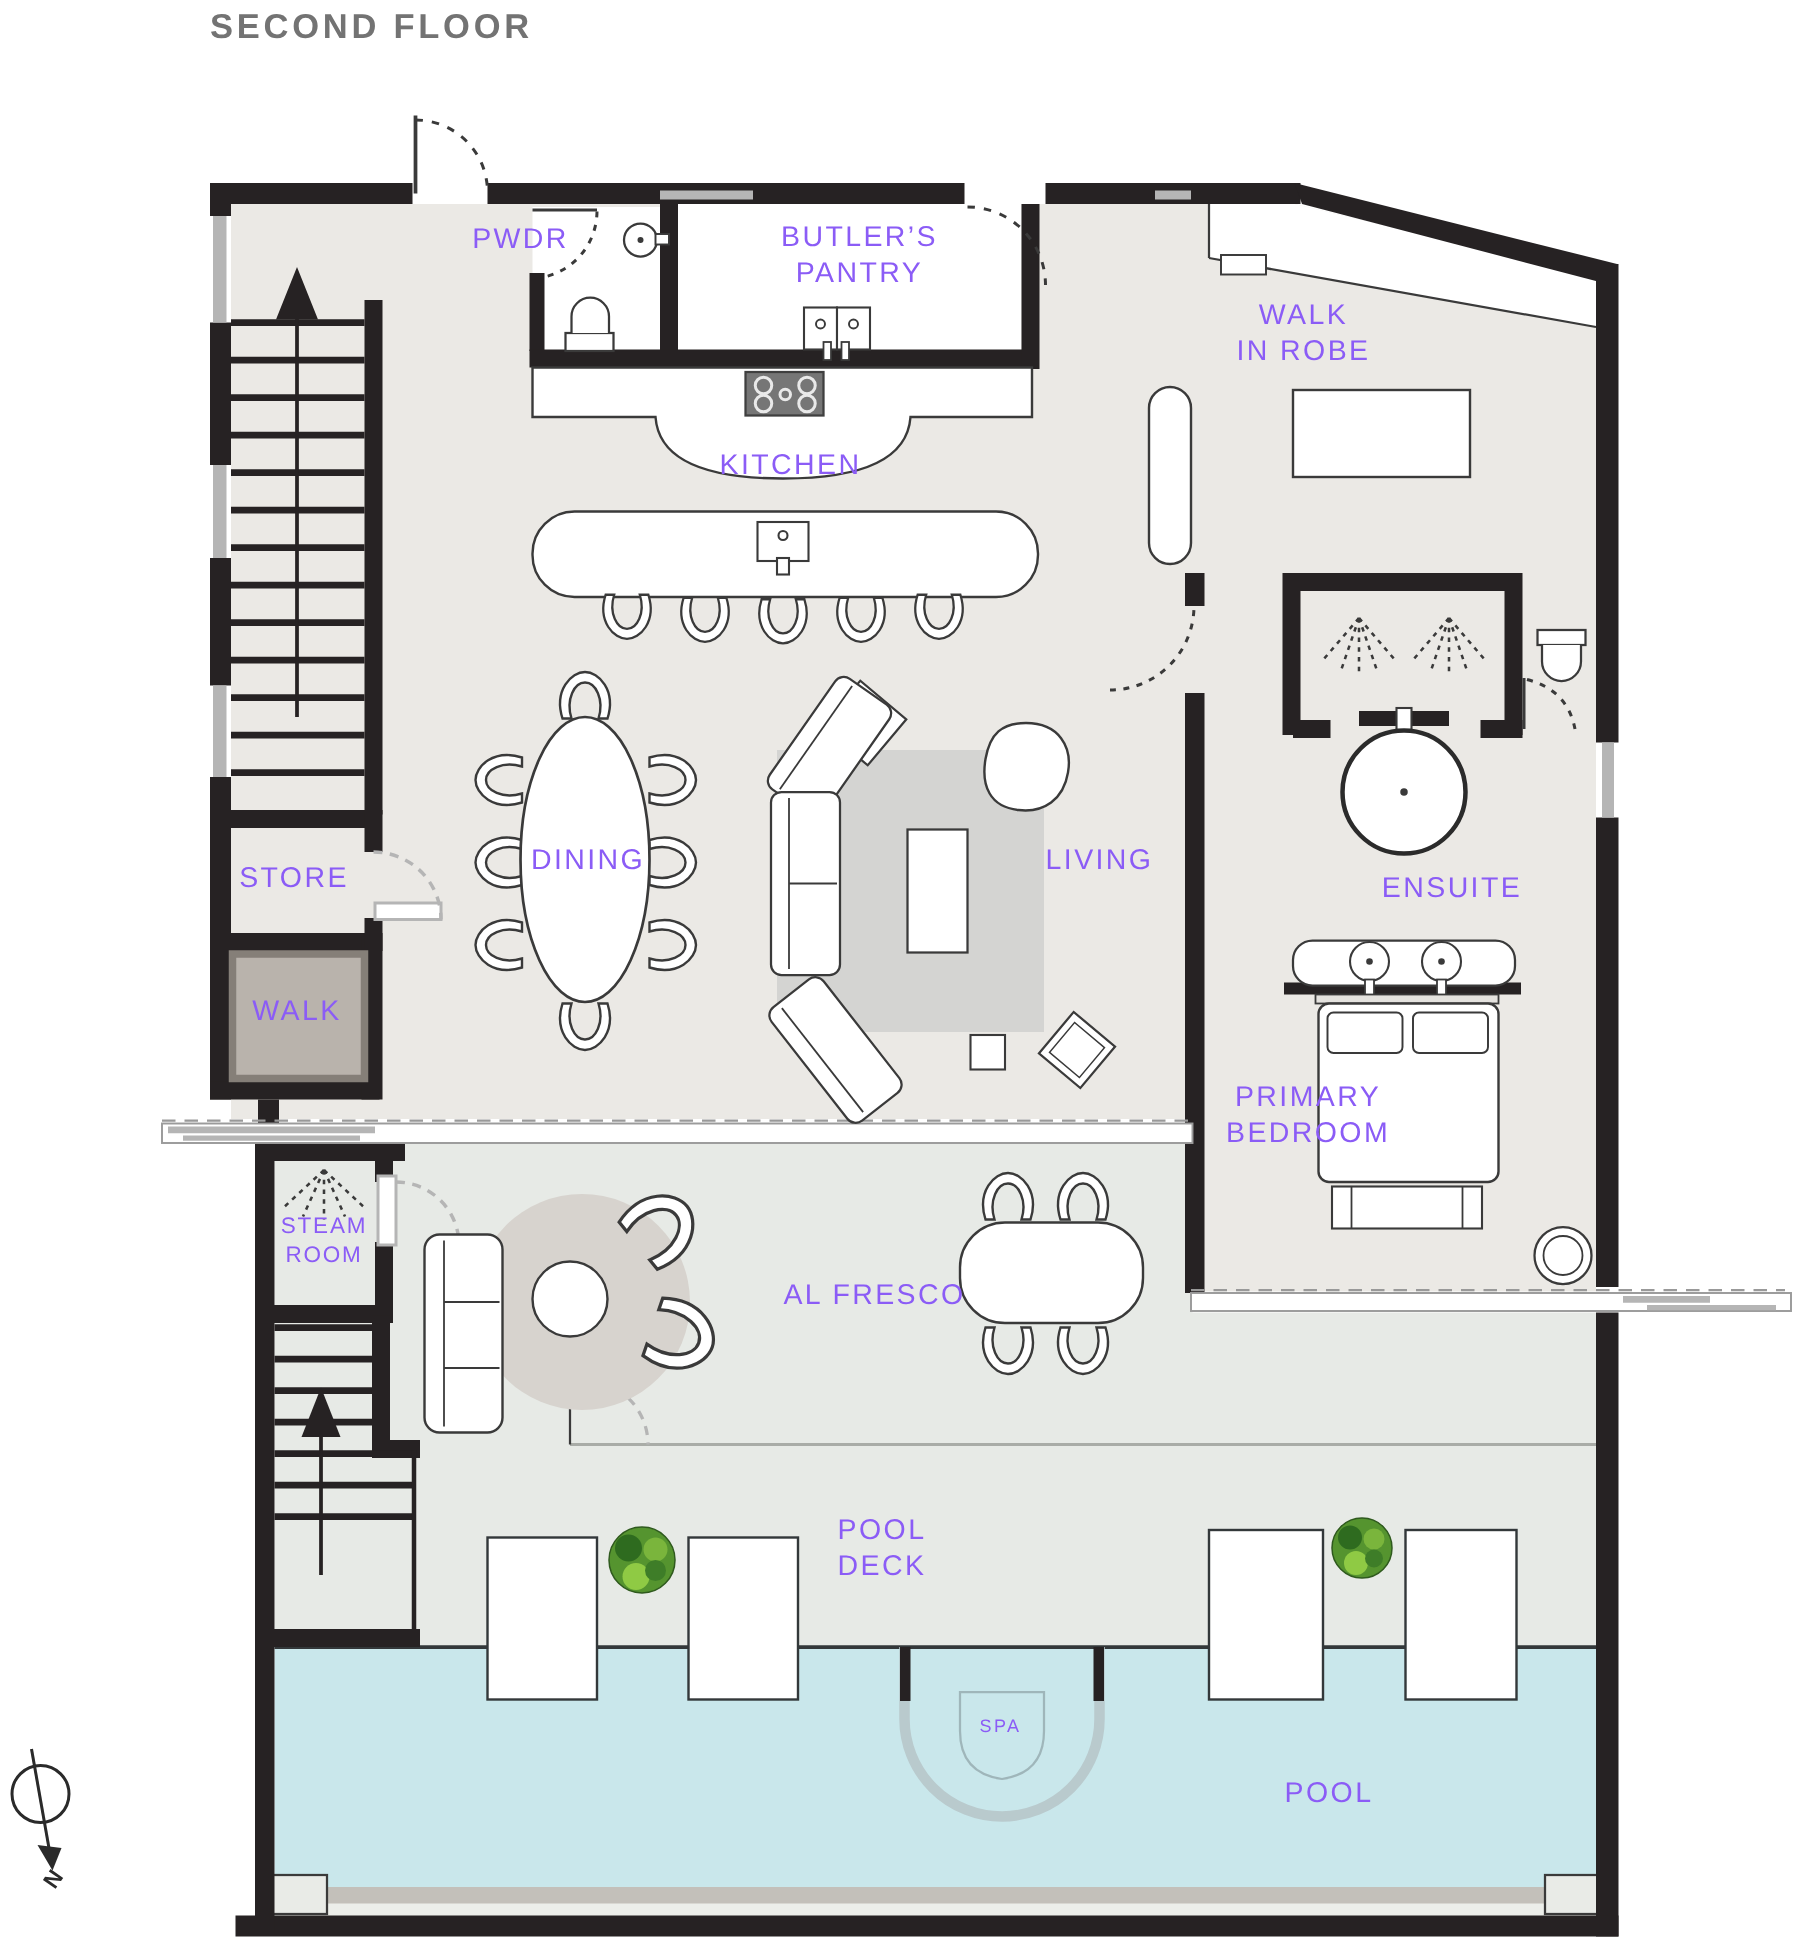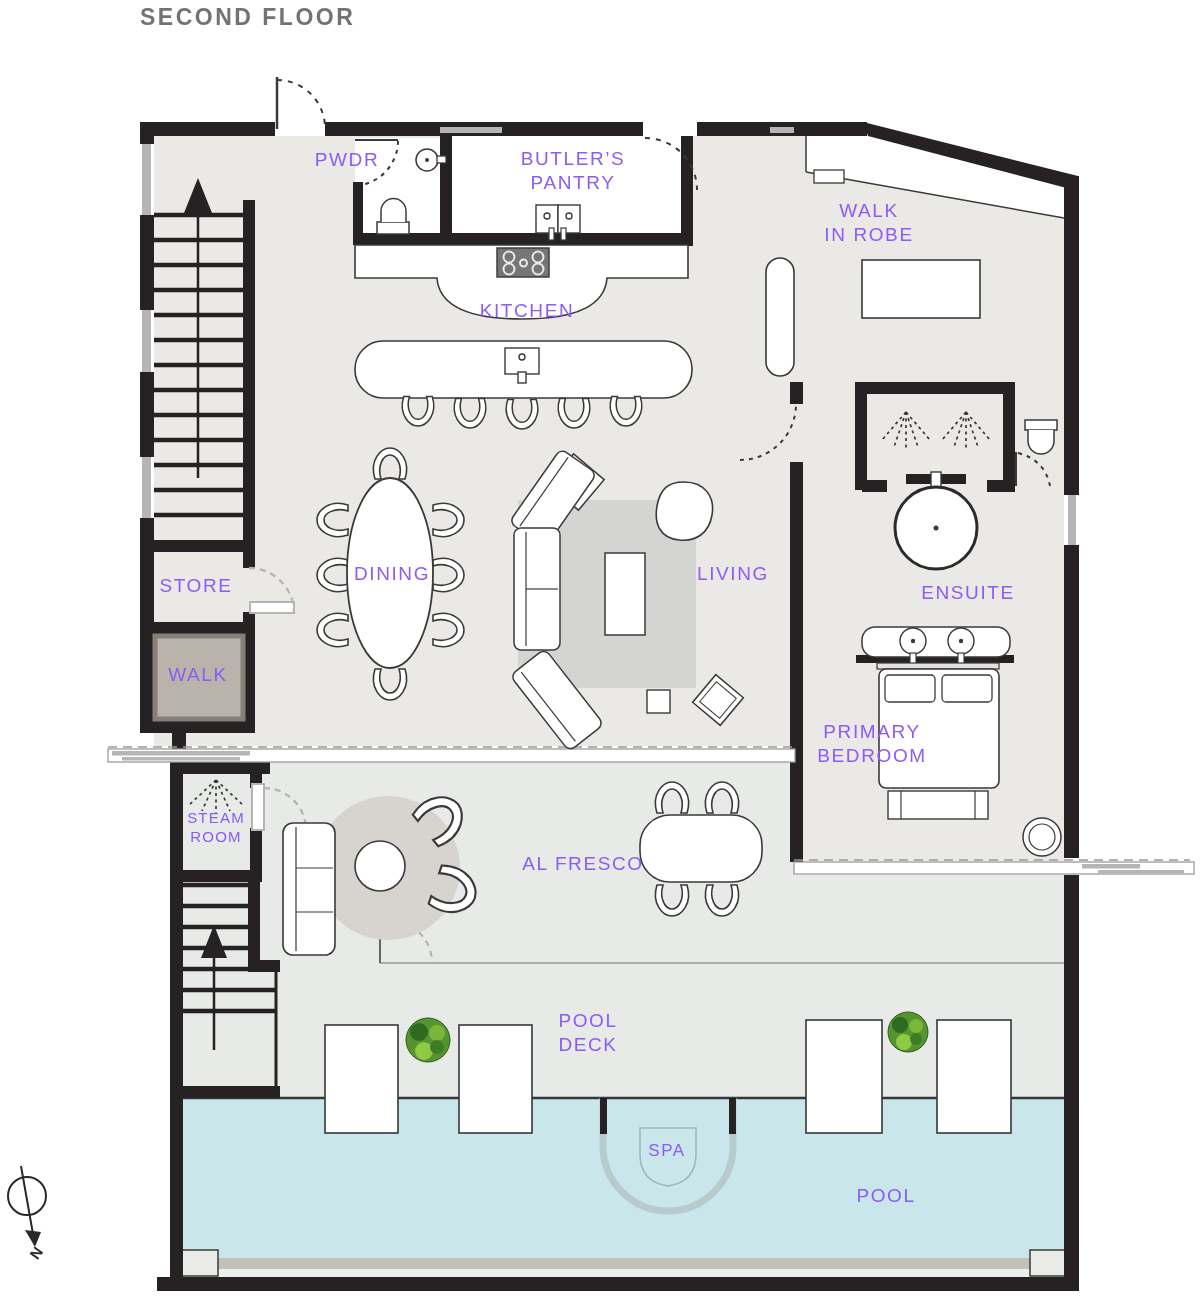--- a/index.html
+++ b/index.html
@@ -3,21 +3,21 @@
 <meta charset="utf-8">
 <style>
   html,body{margin:0;padding:0;background:#ffffff;}
   #plan{position:relative;width:1200px;height:1299px;background:#ffffff;
         font-family:"Liberation Sans", sans-serif;overflow:hidden;}
   #plan svg{position:absolute;left:0;top:0;}
   .lbl{position:absolute;transform:translate(-50%,-50%);color:#8b5cf6;
        font-size:19px;font-weight:500;letter-spacing:1.6px;white-space:nowrap;
        text-align:center;line-height:1.25;}
   .lbl.small{font-size:15px;letter-spacing:1.2px;}
-  .lbl.spa{font-size:17px;}
+  .lbl.spa{font-size:12px;}
   .title{position:absolute;left:140px;top:4px;font-size:23px;font-weight:600;
          letter-spacing:2.5px;color:#737373;}
   .north{position:absolute;left:36px;top:1253px;font-size:15px;font-weight:800;
          color:#2b2b2b;transform:translate(-50%,-50%) rotate(-55deg);}
 </style>
 </head>
 <body>
 
 <div id="plan">
 

